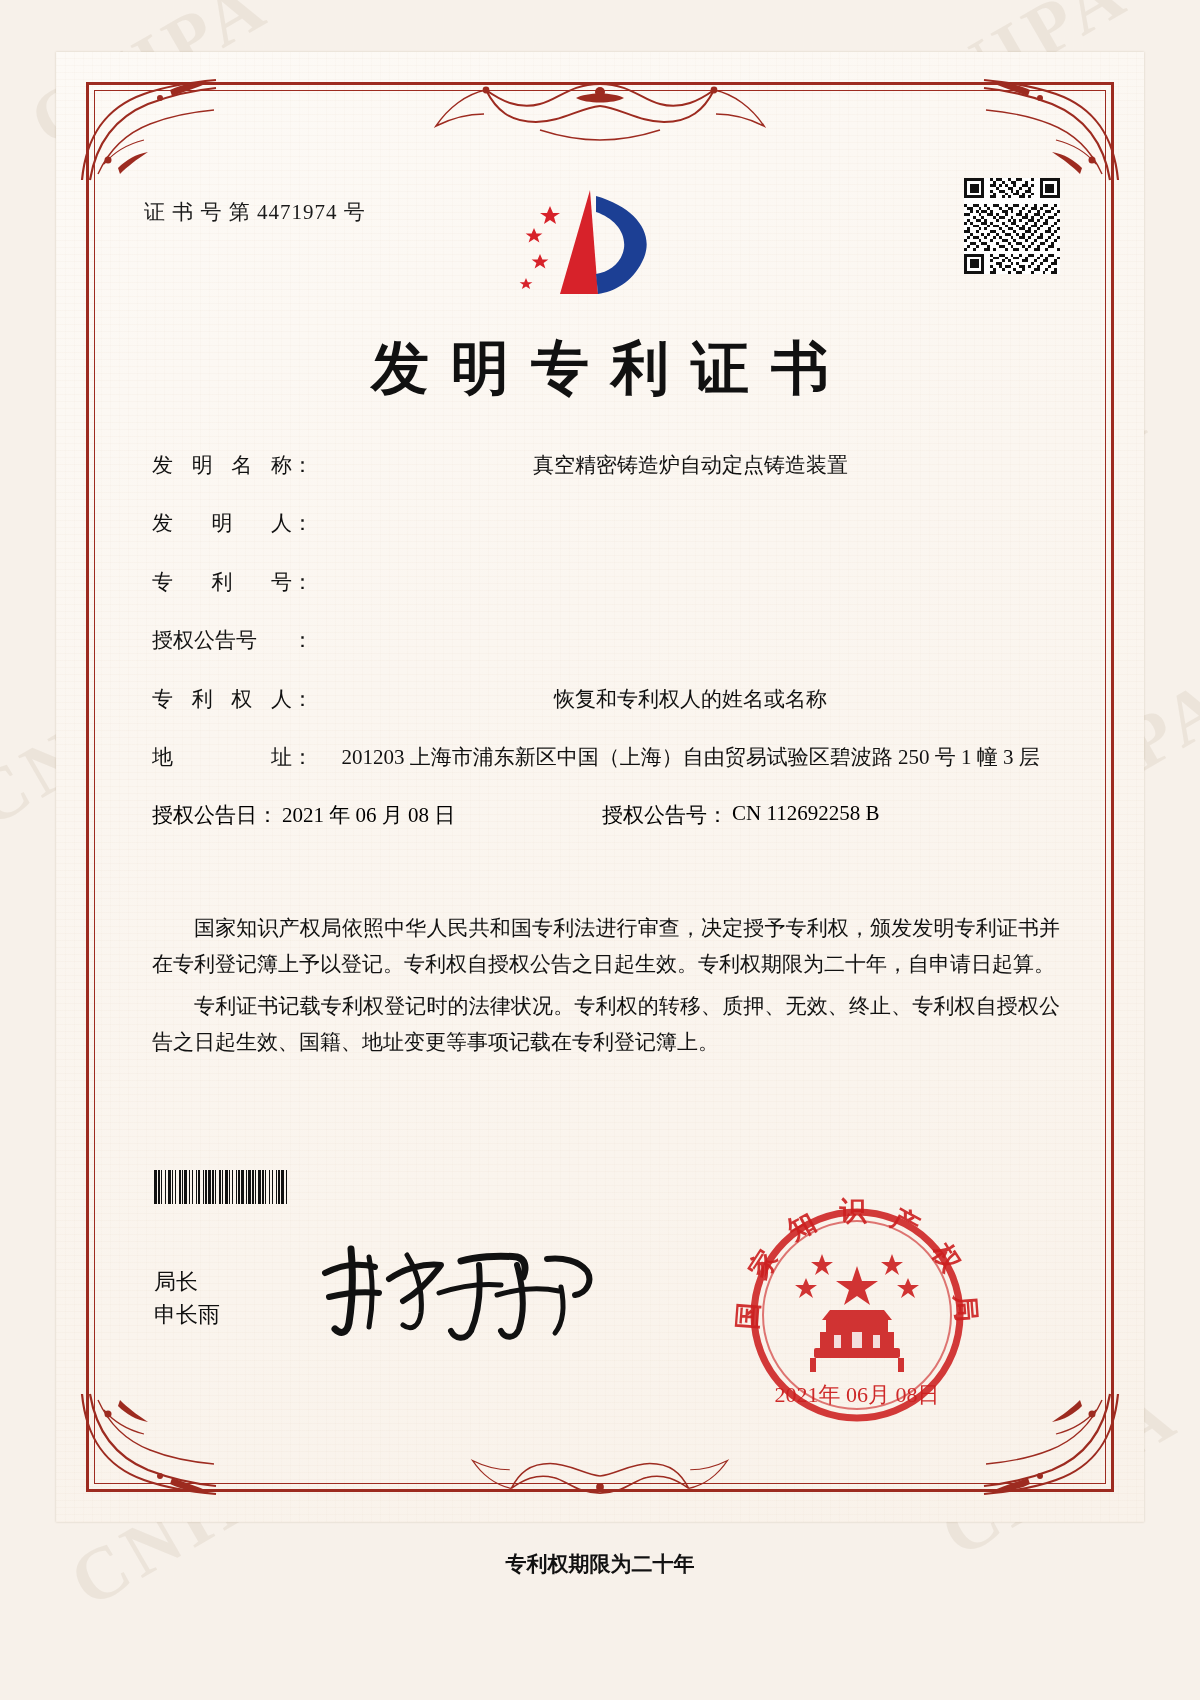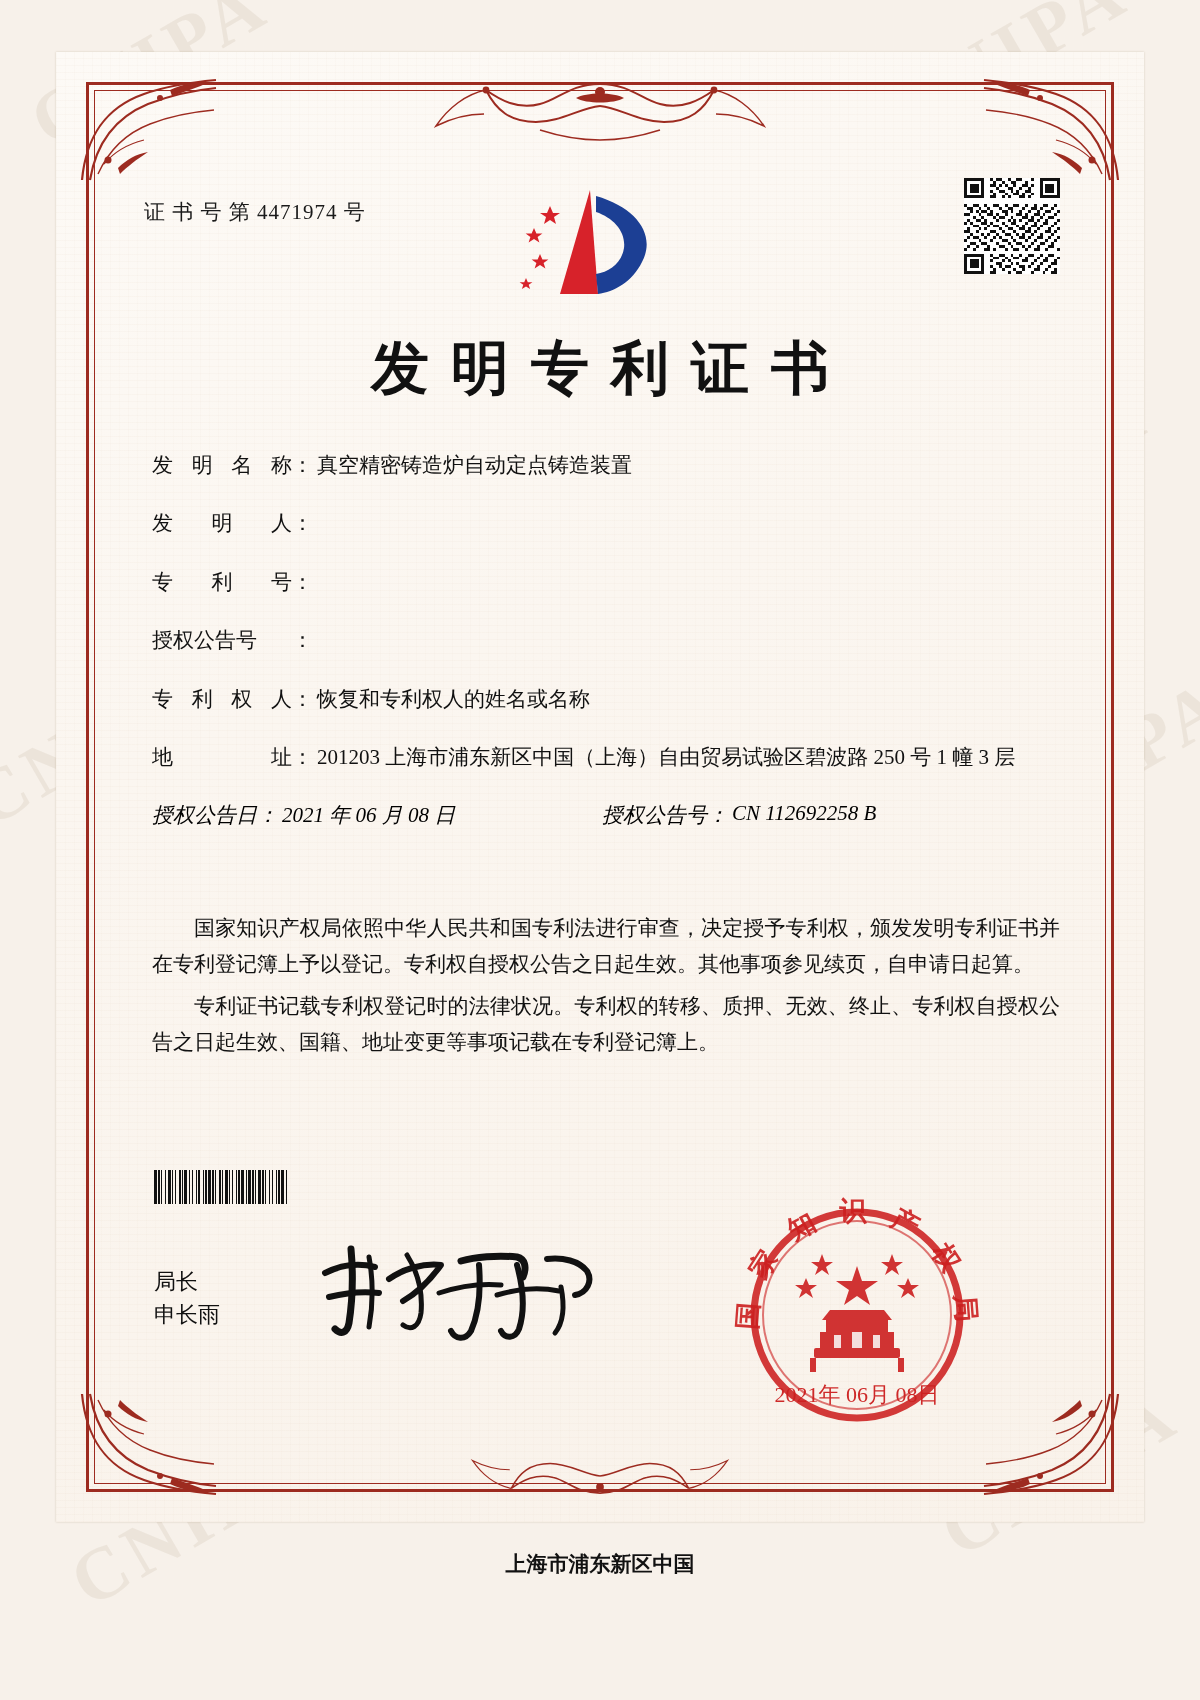--- a/index.html
+++ b/index.html
@@ -179,29 +179,29 @@
     justify-content: space-between;
     white-space: nowrap;
   }
   .field-label.tight { letter-spacing: 0; }
   .field-colon {
     flex: 0 0 auto;
     padding-right: 4px;
   }
   .field-value {
     flex: 1 1 auto;
+    text-align: center;
   }
   .field-value.mono-spaced { letter-spacing: 1.2px; }
 
   .row-split {
     display: flex;
     align-items: flex-start;
     font-size: 21px;
     margin-bottom: 24px;
-    font-style: italic;
   }
   .row-split .seg-a { width: 420px; flex: 0 0 420px; display: flex; }
   .row-split .seg-b { flex: 1 1 auto; display: flex; padding-left: 30px;}
   .seg-label { white-space: nowrap; }
 
   .paragraphs {
     position: absolute;
     left: 36px;
     right: 24px;
     top: 780px;
@@ -718,21 +718,21 @@
         </span>
         <span class="seg-b">
           <span class="seg-label">授权公告号</span>
           <span class="field-colon">：</span>
           <span>CN 112692258 B</span>
         </span>
       </div>
     </div>
 
     <div class="paragraphs">
-      <p>国家知识产权局依照中华人民共和国专利法进行审查，决定授予专利权，颁发发明专利证书并在专利登记簿上予以登记。专利权自授权公告之日起生效。其他事项参见续页，自申请日起算。</p>
+      <p>国家知识产权局依照中华人民共和国专利法进行审查，决定授予专利权，颁发发明专利证书并在专利登记簿上予以登记。专利权自授权公告之日起生效。专利权期限为二十年，自申请日起算。</p>
       <p>专利证书记载专利权登记时的法律状况。专利权的转移、质押、无效、终止、专利权自授权公告之日起生效、国籍、地址变更等事项记载在专利登记簿上。</p>
     </div>
 
     <div class="barcode" id="barcode">
         <i style="width: 3px; margin-right: 0px;"></i>
         <i style="width: 1px; margin-right: 0px; background: transparent;"></i>
         <i style="width: 2px; margin-right: 0px;"></i>
         <i style="width: 1px; margin-right: 0px; background: transparent;"></i>
         <i style="width: 1px; margin-right: 0px;"></i>
         <i style="width: 3px; margin-right: 0px; background: transparent;"></i>
@@ -868,13 +868,13 @@
           <polygon points="186,98 189,105 197,105 190,110 193,118 186,113 179,118 182,110 175,105 183,105"></polygon>
         </g>
 
         <text x="135" y="222" text-anchor="middle" font-family="'Liberation Serif', serif" font-size="22" fill="#cc1f1f" opacity="0.95" id="seal-date-text">2021年 06月 08日</text>
       </svg>
     </div>
 
   </div>
 </div>
 
-<div class="footer-note">上海市浦东新区中国</div>
+<div class="footer-note">专利权期限为二十年</div>
 
 </body></html>

